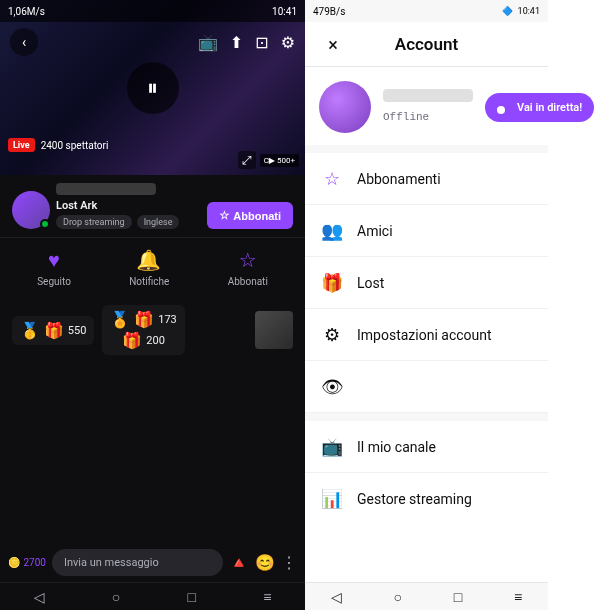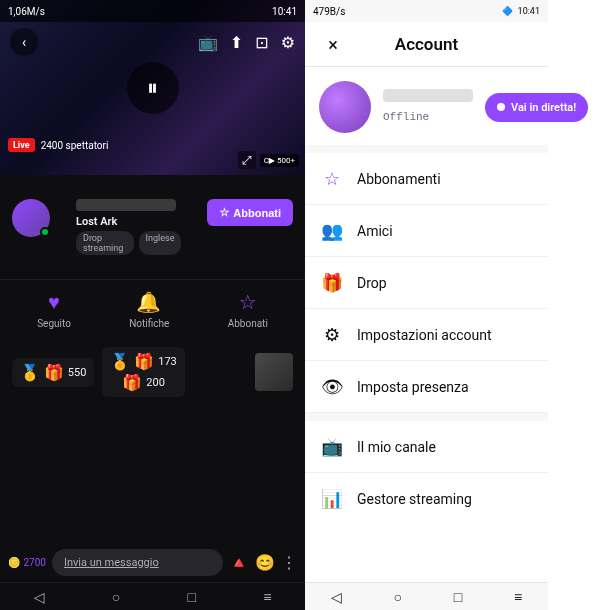--- a/index.html
+++ b/index.html
@@ -135,24 +135,24 @@
       background: rgba(0,0,0,0.7);
       color: #fff;
       font-size: 8px;
       padding: 2px 4px;
       border-radius: 2px;
     }
 
     
     .stream-info {
       background: #0e0e10;
-      padding: 24px 12px;
-      display: flex;
-      align-items: flex-start;
-      gap: 26px;
+      padding: 8px 12px;
+      display: flex;
+      align-items: flex-end;
+      gap: 6px;
     }
 
     .streamer-avatar-small {
       width: 38px; height: 38px;
       border-radius: 50%;
       background: linear-gradient(135deg, #9147ff, #6441a5);
       flex-shrink: 0;
       position: relative;
     }
 
@@ -311,21 +311,20 @@
       font-size: 10px;
     }
 
     .chat-input-box {
       flex: 1;
       background: #26262c;
       border-radius: 20px;
       padding: 7px 12px;
       color: #adadb8;
       font-size: 11px;
-      text-decoration: underline;
     }
 
     .chat-icon-btn {
       color: #adadb8;
       font-size: 16px;
     }
 
     
     .bottom-nav-left {
       height: 28px;
@@ -441,22 +440,22 @@
     }
 
     .vai-diretta-btn {
       background: #9147ff;
       color: #fff;
       font-size: 11px;
       font-weight: 600;
       padding: 8px 12px;
       border-radius: 20px;
       display: flex;
-      align-items: center;
-      gap: 6px;
+      align-items: flex-end;
+      gap: 12px;
       white-space: nowrap;
     }
 
     .live-dot-btn {
       display: inline-block;
       width: 8px; height: 8px;
       background: #fff;
       border-radius: 50%;
     }
 
@@ -661,31 +660,30 @@
       <span class="menu-item-label">Abbonamenti</span>
     </div>
 
     <div class="menu-item">
       <span class="menu-item-icon">👥</span>
       <span class="menu-item-label">Amici</span>
     </div>
 
     <div class="menu-item">
       <span class="menu-item-icon">🎁</span>
-      <span class="menu-item-label">Drop</span>
+      <span class="menu-item-label">Lost</span>
     </div>
 
     <div class="menu-item">
       <span class="menu-item-icon">⚙</span>
       <span class="menu-item-label">Impostazioni account</span>
     </div>
 
     <div class="menu-item">
       <span class="menu-item-icon">👁</span>
-      <span class="menu-item-label">Imposta presenza</span>
     </div>
 
     <div class="divider-section"></div>
 
     <div class="menu-item">
       <span class="menu-item-icon">📺</span>
       <span class="menu-item-label">Il mio canale</span>
     </div>
 
     <div class="menu-item">

